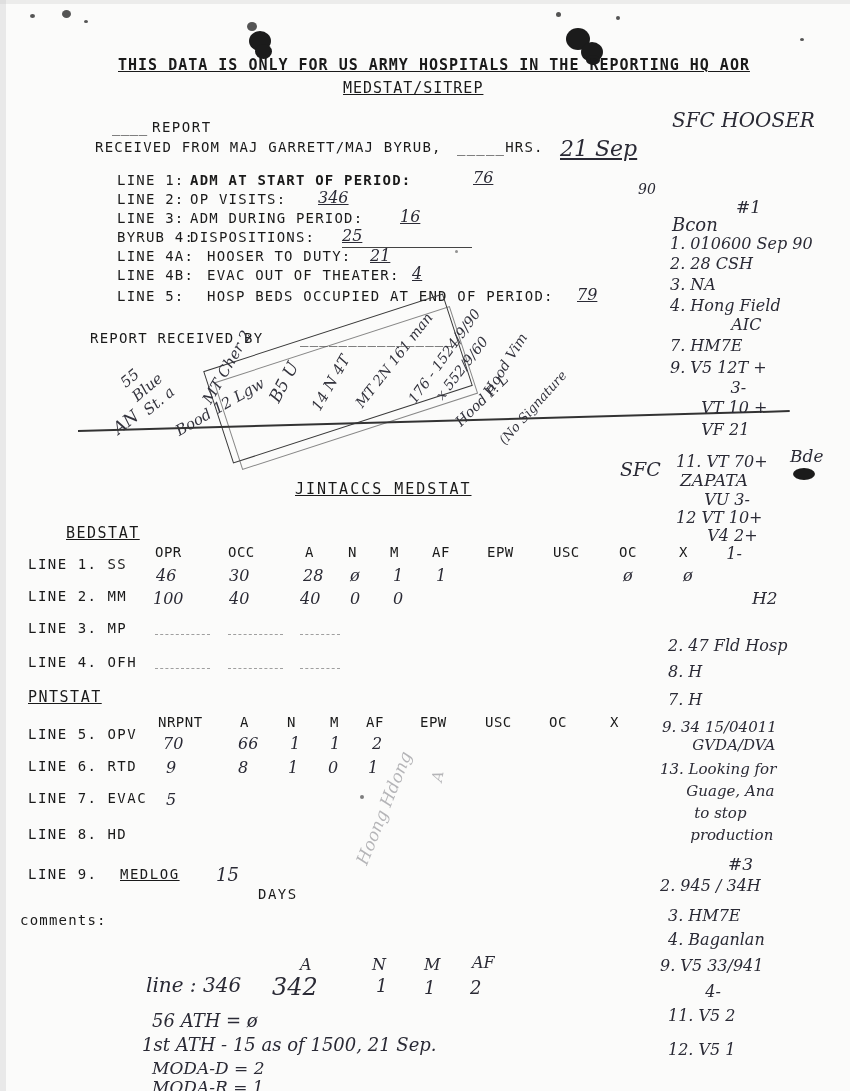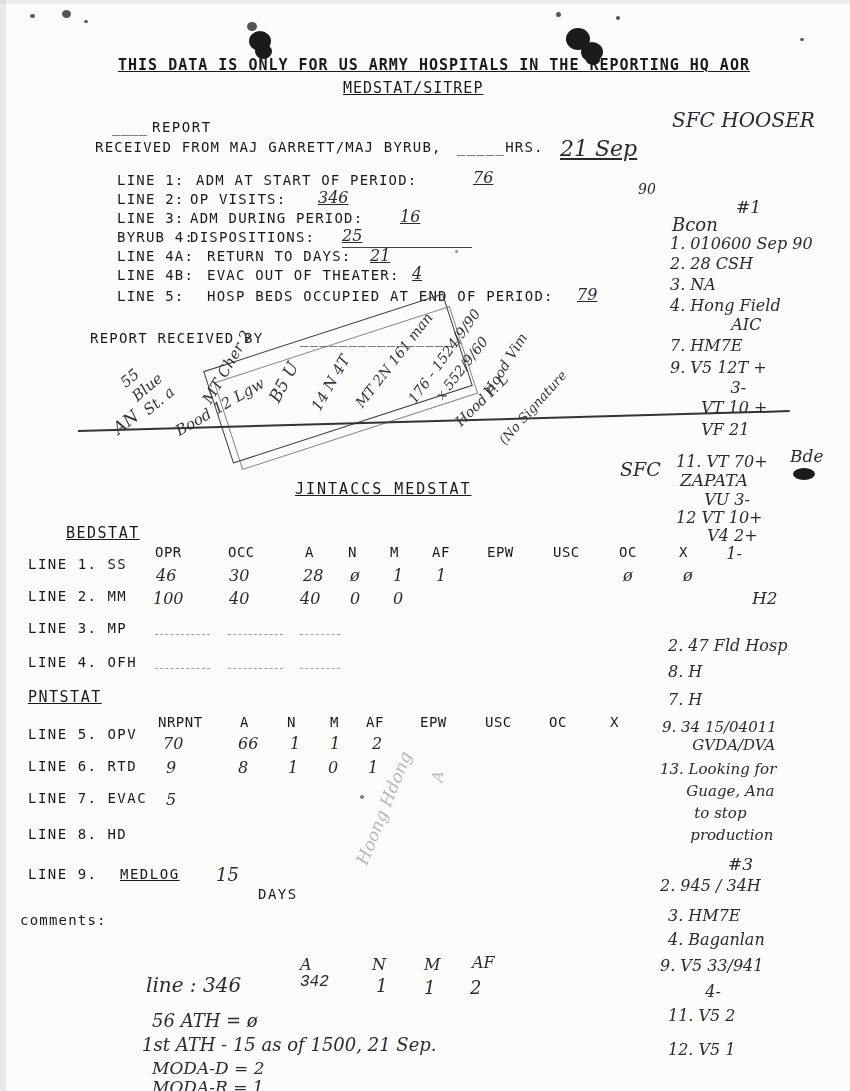--- a/index.html
+++ b/index.html
@@ -131,38 +131,38 @@
 
   <div class="t typed" style="left:112px;top:119px;">____</div>
   <div class="t typed" style="left:152px;top:119px;letter-spacing:1.5px;">REPORT</div>
   <div class="t typed" style="left:95px;top:139px;letter-spacing:1.2px;">RECEIVED FROM MAJ GARRETT/MAJ BYRUB,</div>
   <div class="t typed" style="left:457px;top:139px;letter-spacing:1.2px;">_____HRS.</div>
   <div class="t hand hand-l ul" style="left:560px;top:136px;font-size:22px;">21 Sep</div>
   <div class="t hand hand-s" style="left:638px;top:145px;">90</div>
   <div class="t hand" style="left:672px;top:108px;font-size:20px;">SFC HOOSER</div>
 
   <div class="t typed" style="left:117px;top:172px;letter-spacing:1.2px;">LINE 1:</div>
-  <div class="t typed" style="left:196px;top:172px;letter-spacing:1.2px;">ADM AT START OF PERIOD:</div>
+  <div class="t typed" style="left:190px;top:172px;letter-spacing:1.2px;font-weight:bold;">ADM AT START OF PERIOD:</div>
   <div class="t hand hand-m ul" style="left:473px;top:168px;">76</div>
 
   <div class="t typed" style="left:117px;top:191px;letter-spacing:1.2px;">LINE 2:</div>
   <div class="t typed" style="left:190px;top:191px;letter-spacing:1.2px;">OP VISITS:</div>
   <div class="t hand hand-m ul" style="left:318px;top:188px;">346</div>
 
   <div class="t typed" style="left:117px;top:210px;letter-spacing:1.2px;">LINE 3:</div>
   <div class="t typed" style="left:190px;top:210px;letter-spacing:1.2px;">ADM DURING PERIOD:</div>
   <div class="t hand hand-m ul" style="left:400px;top:207px;">16</div>
 
   <div class="t typed" style="left:117px;top:229px;letter-spacing:1.2px;">BYRUB 4:</div>
   <div class="t typed" style="left:190px;top:229px;letter-spacing:1.2px;">DISPOSITIONS:</div>
   <div class="t hand hand-m ul" style="left:342px;top:226px;">25</div>
   <div class="thinline" style="left:342px;top:247px;width:130px;"></div>
 
   <div class="t typed" style="left:117px;top:248px;letter-spacing:1.2px;">LINE 4A:</div>
-  <div class="t typed" style="left:207px;top:248px;letter-spacing:1.2px;">RETURN TO DAYS:</div>
+  <div class="t typed" style="left:207px;top:248px;letter-spacing:1.2px;">HOOSER TO DUTY:</div>
   <div class="t hand hand-m ul" style="left:370px;top:246px;">21</div>
 
   <div class="t typed" style="left:117px;top:267px;letter-spacing:1.2px;">LINE 4B:</div>
   <div class="t typed" style="left:207px;top:267px;letter-spacing:1.2px;">EVAC OUT OF THEATER:</div>
   <div class="t hand hand-m ul" style="left:412px;top:264px;">4</div>
 
   <div class="t typed" style="left:117px;top:288px;letter-spacing:1.2px;">LINE 5:</div>
   <div class="t typed" style="left:207px;top:288px;letter-spacing:1.2px;">HOSP BEDS OCCUPIED AT END OF PERIOD:</div>
   <div class="t hand hand-m ul" style="left:577px;top:285px;">79</div>
 
@@ -265,21 +265,21 @@
   <div class="t hand hand-m" style="left:216px;top:864px;font-size:18px;">15</div>
   <div class="t typed" style="left:258px;top:866px;letter-spacing:1.5px;margin-top:20px;">DAYS</div>
 
   <div class="t typed" style="left:20px;top:912px;letter-spacing:1.2px;">comments:</div>
 
   <div class="t hand" style="left:146px;top:973px;font-size:20px;">line : 346</div>
   <div class="t hand" style="left:300px;top:955px;font-size:16px;">A</div>
   <div class="t hand" style="left:372px;top:955px;font-size:16px;">N</div>
   <div class="t hand" style="left:424px;top:955px;font-size:16px;">M</div>
   <div class="t hand" style="left:472px;top:953px;font-size:16px;">AF</div>
-  <div class="t hand" style="left:300px;top:973px;font-size:16px;font-family:Liberation Mono, monospace;">342</div>
+  <div class="t hand" style="left:272px;top:973px;font-size:24px;">342</div>
   <div class="t hand" style="left:376px;top:975px;font-size:18px;">1</div>
   <div class="t hand" style="left:424px;top:977px;font-size:18px;">1</div>
   <div class="t hand" style="left:470px;top:977px;font-size:18px;">2</div>
 
   <div class="t hand" style="left:152px;top:1010px;font-size:18px;">56 ATH = ø</div>
   <div class="t hand" style="left:142px;top:1034px;font-size:18px;">1st ATH - 15 as of 1500, 21 Sep.</div>
   <div class="t hand" style="left:152px;top:1058px;font-size:17px;">MODA-D = 2</div>
   <div class="t hand" style="left:152px;top:1077px;font-size:17px;">MODA-R = 1</div>
 
   <div class="scrawl vfaint" style="left:352px;top:860px;font-size:17px;transform:rotate(-68deg);transform-origin:left top;">Hoong Hdong</div>

